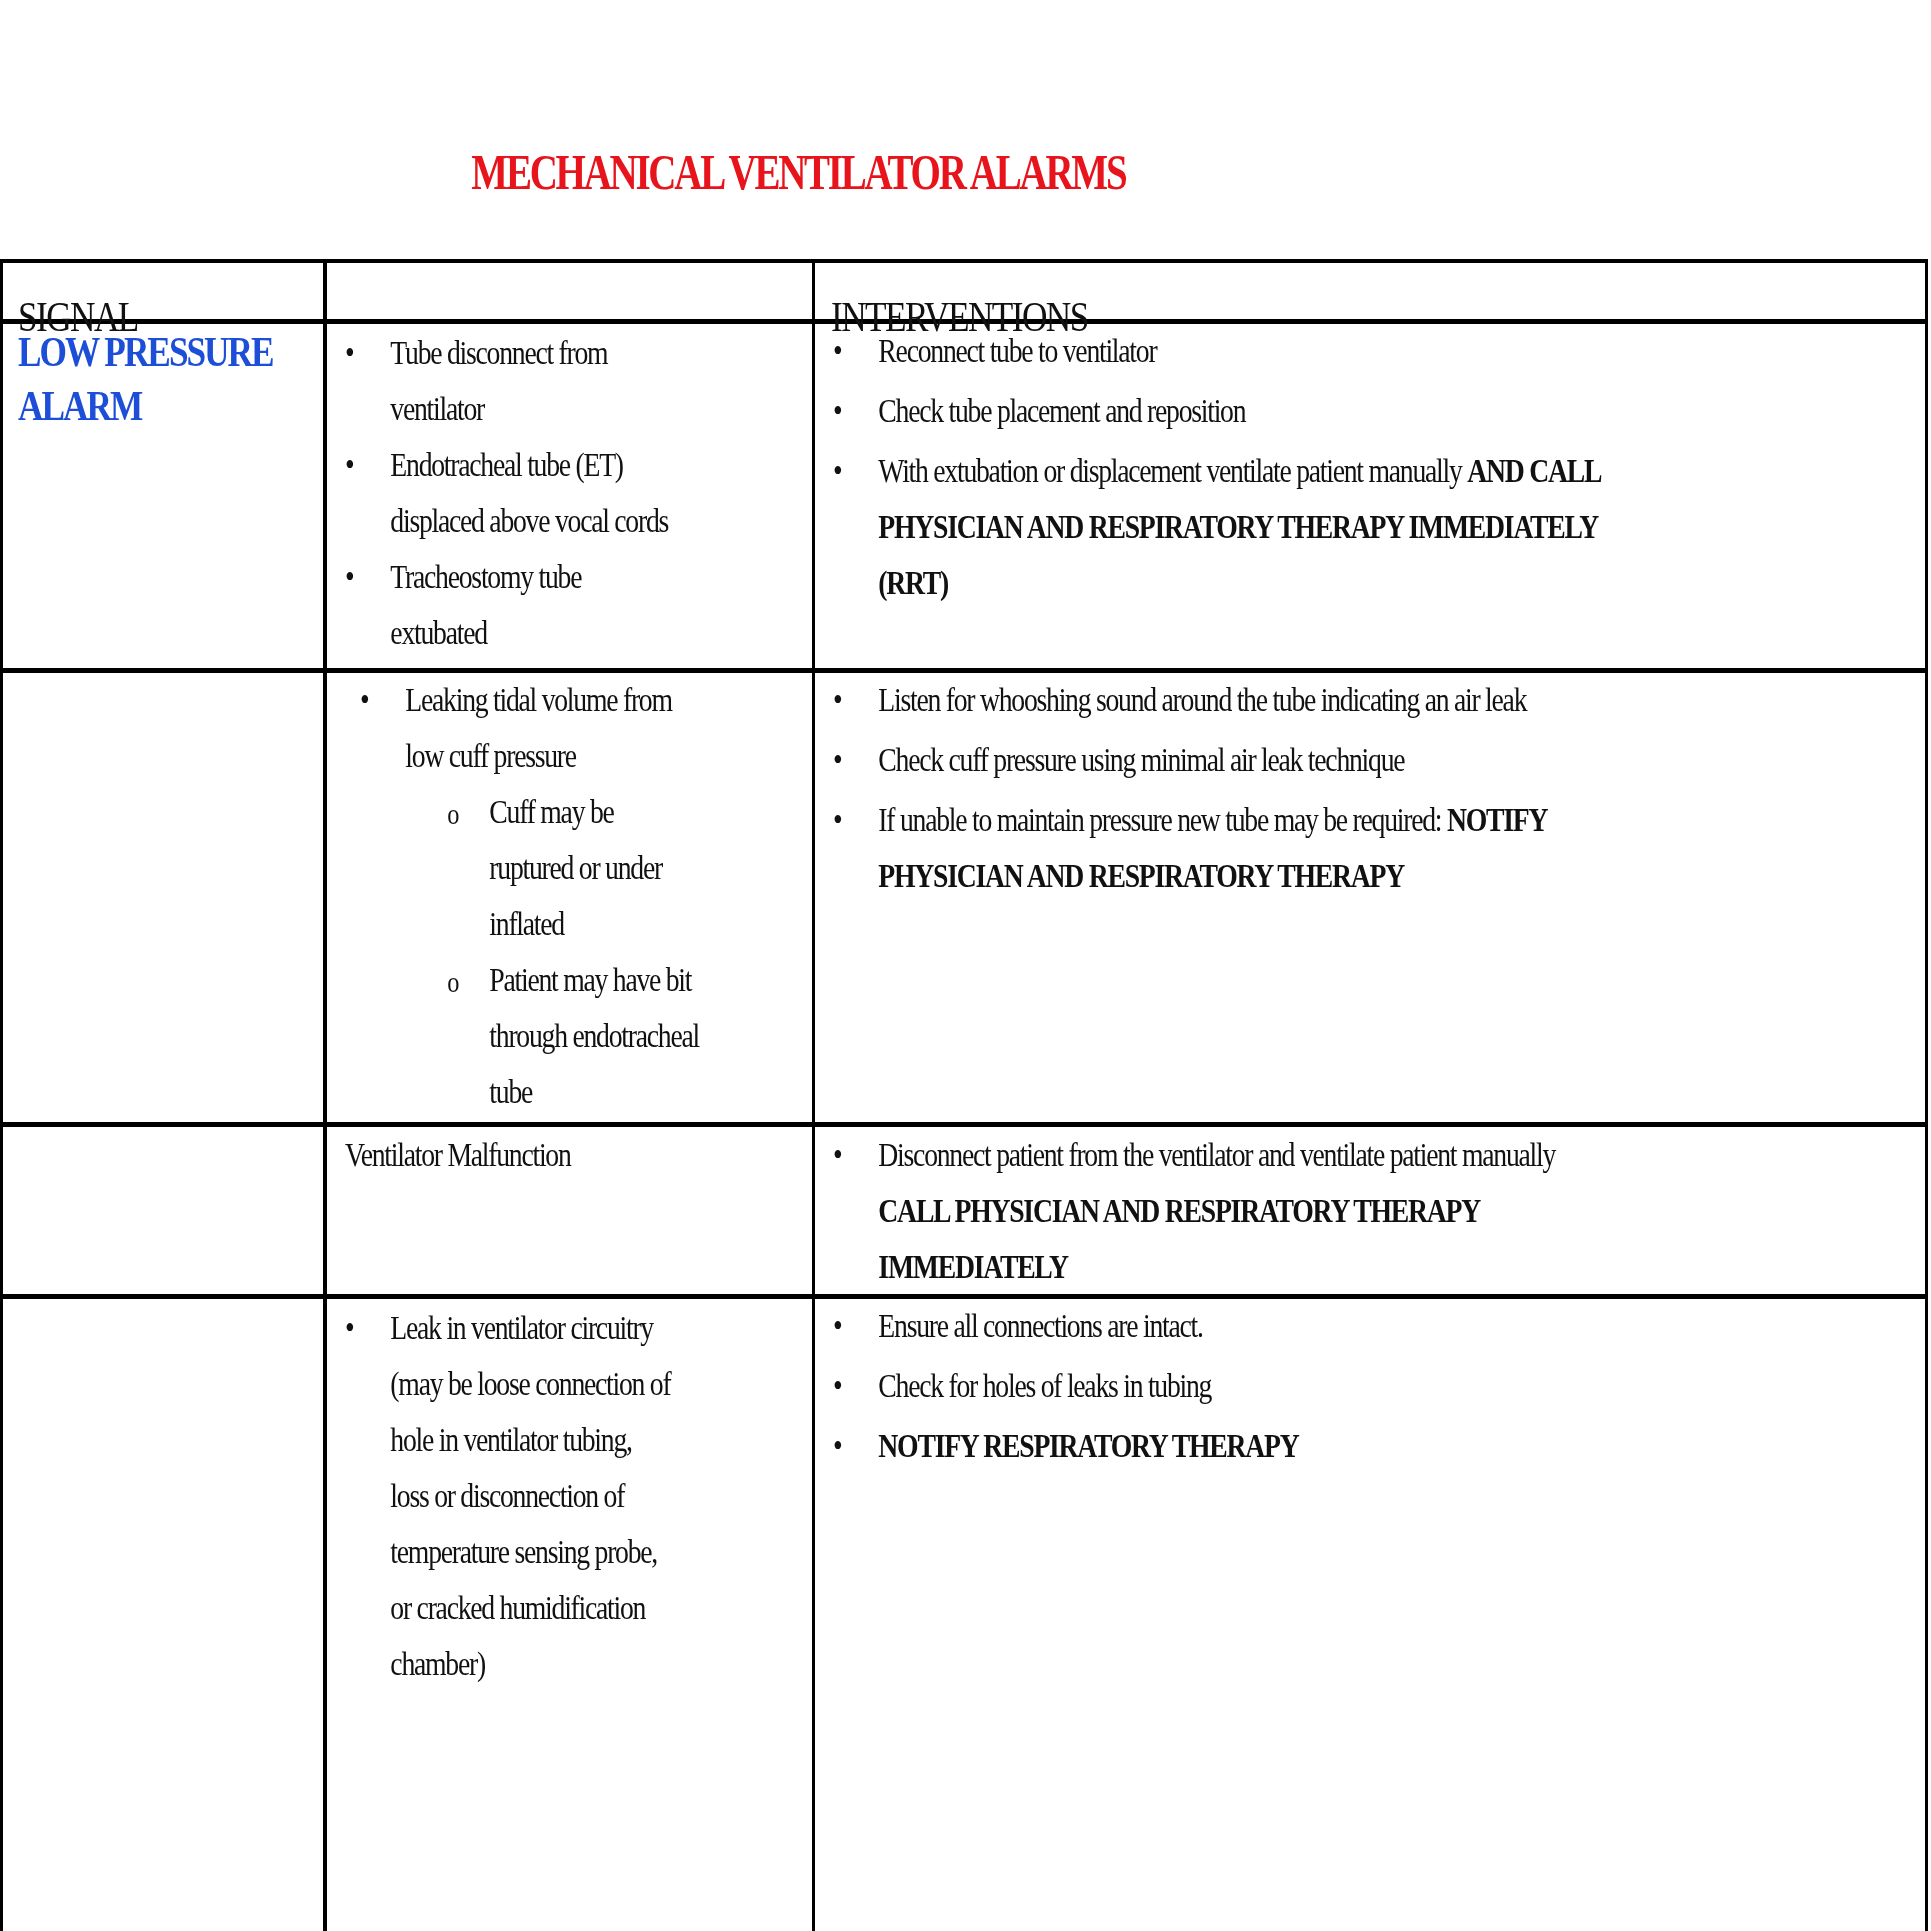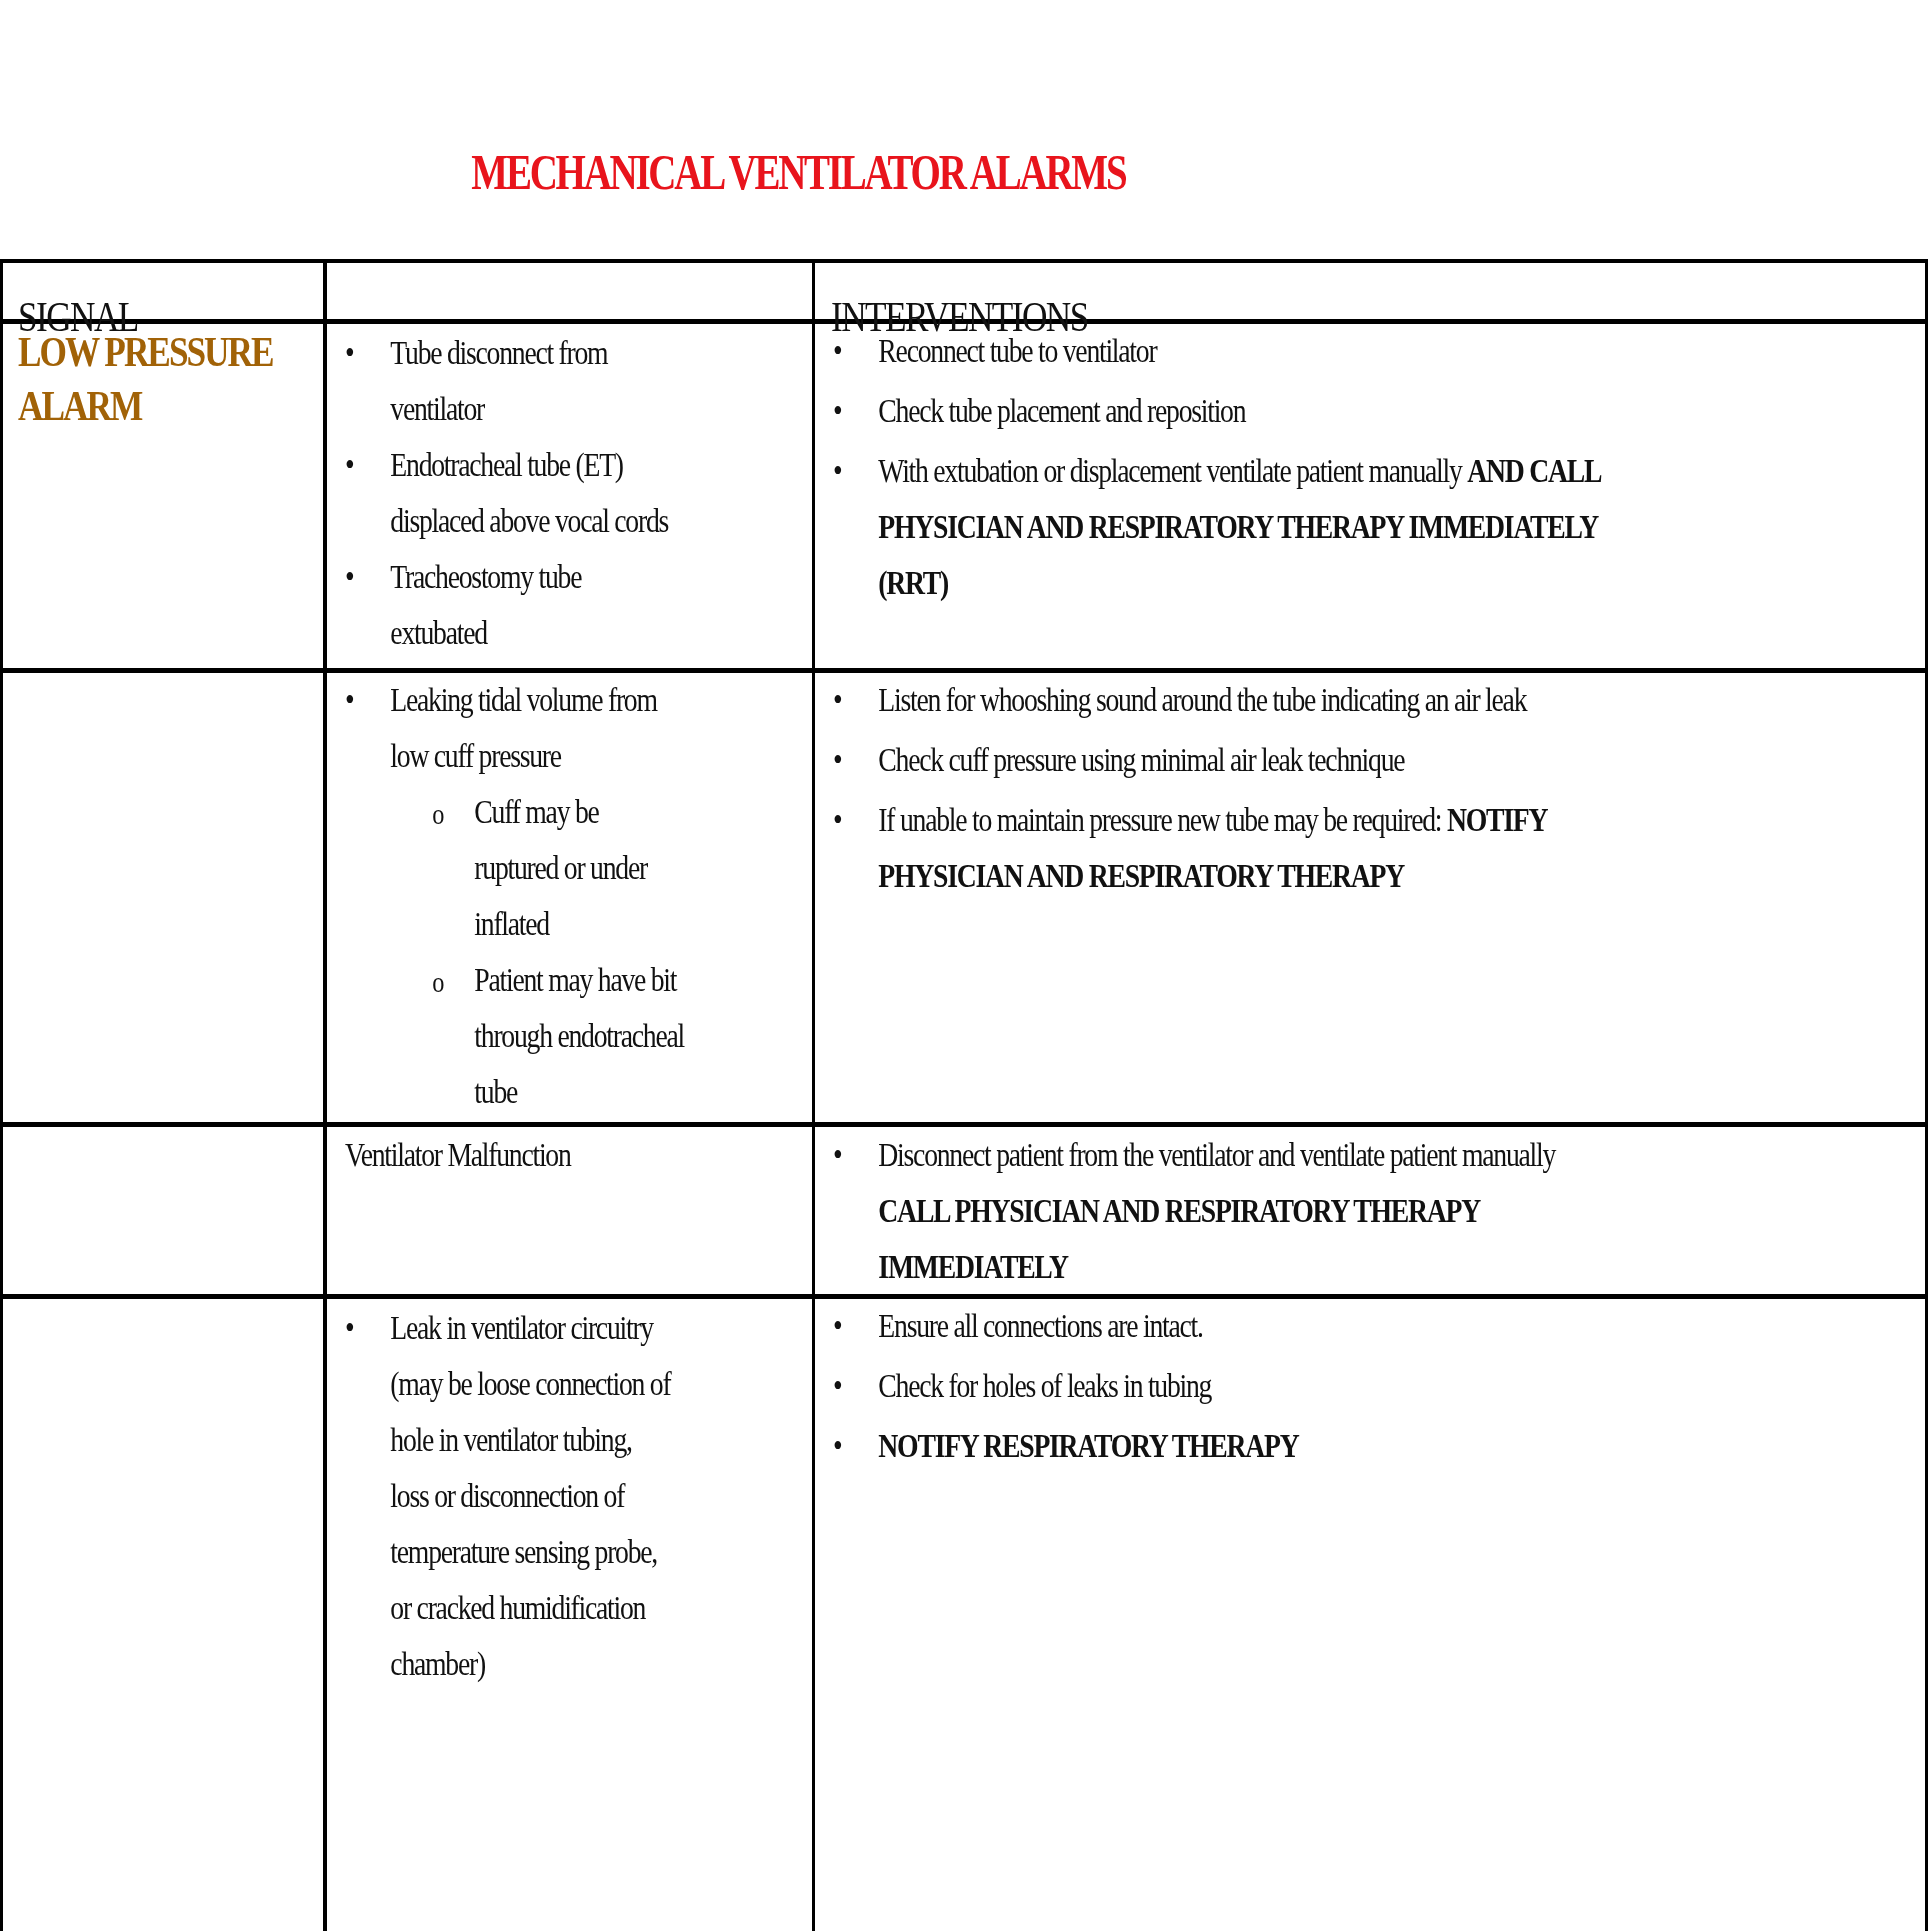--- a/index.html
+++ b/index.html
@@ -126,21 +126,21 @@
   <div class="row-line" style="top:859px;"></div>
   <div class="row-line" style="top:1031px;"></div>
 
   <div class="cell hdr" style="left:15.4px; top:-1.9px;">
     <span class="cond">SIGNAL</span>
   </div>
   <div class="cell hdr" style="left:828px; top:-1.9px;">
     <span class="cond">INTERVENTIONS</span>
   </div>
 
-  <div class="cell signal-green" style="left:15.4px; top:62px; color:#a16207;">
+  <div class="cell signal-green" style="left:15.4px; top:62px; color:#1d4ed8;">
     <span class="cond">
       <div>LOW PRESSURE</div>
       <div>ALARM</div>
     </span>
   </div>
   <div class="cell" style="left:342px; top:62px;">
     <span class="cond">
       <ul class="b1">
         <li>
             <div>Tube disconnect from</div>
@@ -164,21 +164,21 @@
         <li><span>Check tube placement and reposition</span></li>
         <li>
           <div><span>With extubation or displacement ventilate patient manually </span><span class="bold">AND CALL</span></div>
           <div class="bold">PHYSICIAN AND RESPIRATORY THERAPY IMMEDIATELY</div>
           <div class="bold">(RRT)</div>
         </li>
       </ul>
     </span>
   </div>
 
-  <div class="cell" style="left:342px; top:409px;">
+  <div class="cell" style="left:357px; top:409px;">
     <span class="cond">
       <ul class="b1">
         <li>
           <div>Leaking tidal volume from</div>
           <div>low cuff pressure</div>
         </li>
       </ul>
       <ul class="b2">
         <li>
           <div>Cuff may be</div>

